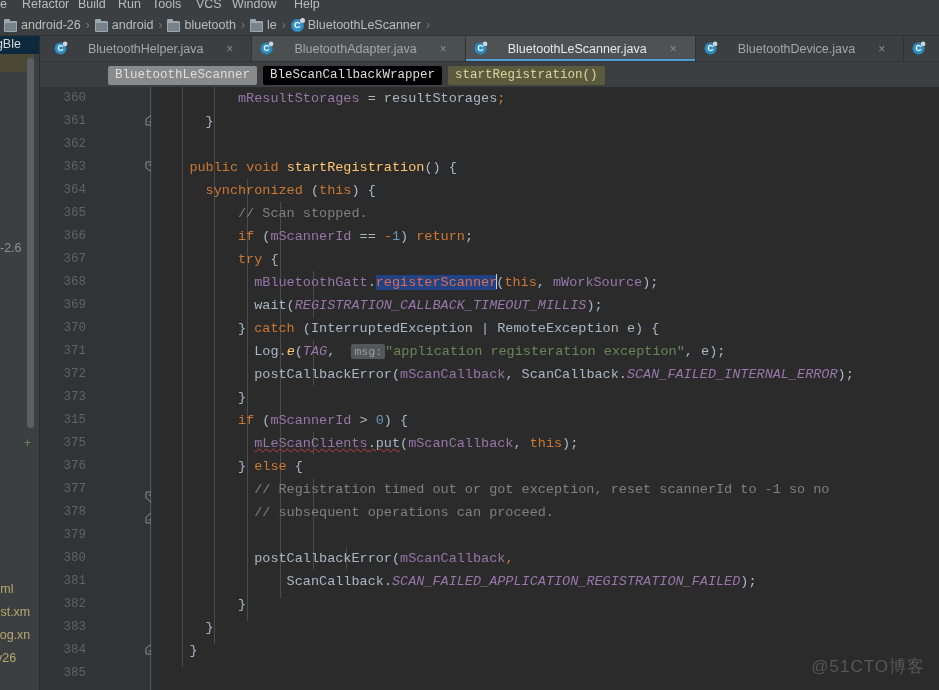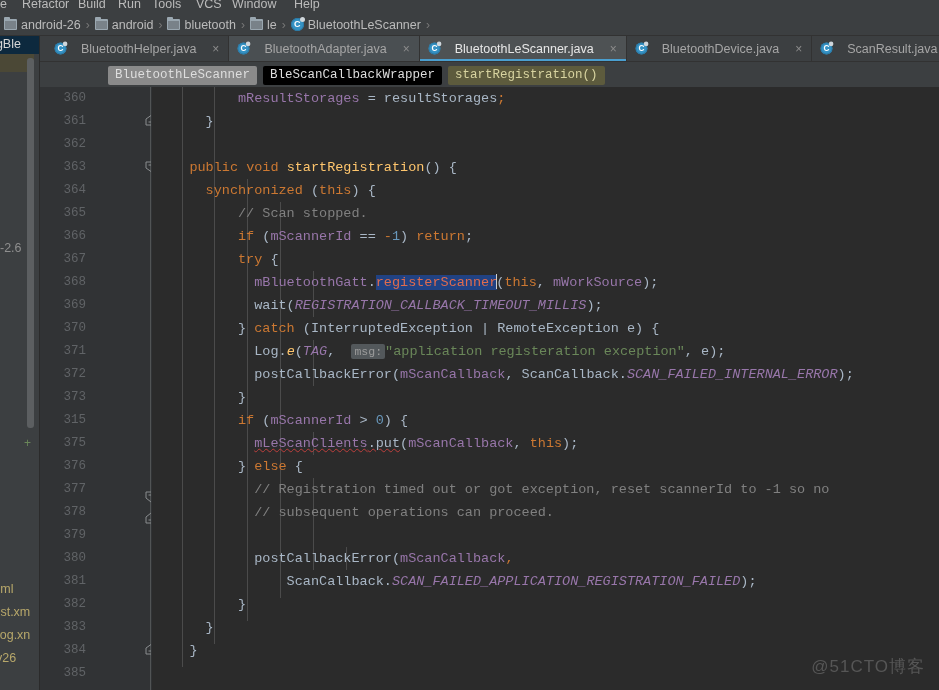--- a/index.html
+++ b/index.html
@@ -20,21 +20,21 @@
     position:absolute; top:-4px; font-size:12.5px; color:#bbbbbb;
     white-space:nowrap; line-height:16px;
   }
 
   
   #navbar{
     position:absolute; left:0; top:14px; width:939px; height:22px;
     background:#3c3f41; border-bottom:1px solid #323232;
     display:flex; align-items:center; padding-left:4px;
   }
-  .crumb{ display:flex; align-items:center; white-space:nowrap; }
+  .crumb{ display:flex; align-items:flex-end; white-space:nowrap; }
   .crumb .lbl{ font-size:12.5px; color:#bbbbbb; margin-left:4px; }
   .crumb-sep{ color:#777777; font-size:12px; margin:0 5px; }
   .ic-folder{
     width:13px; height:11px; position:relative; display:inline-block;
     background:#9aa7b0; border-radius:1px;
   }
   .ic-folder:before{
     content:""; position:absolute; left:0; top:-2px; width:6px; height:3px;
     background:#9aa7b0; border-radius:1px 1px 0 0;
   }
@@ -62,21 +62,21 @@
     position:absolute; left:0; top:36px; width:939px; height:26px;
     background:#3c3f41; display:flex; align-items:stretch;
     border-bottom:1px solid #323232;
   }
   #tab-actions{
     width:46px; display:flex; align-items:center; gap:4px;
     padding-left:4px; flex:0 0 46px;
   }
   .tb-ic{ color:#a9b7c6; font-size:11px; opacity:.85; line-height:1; }
   .tab{
-    display:flex; align-items:center; gap:14px; padding:0 9px 0 8px;
+    display:flex; align-items:center; gap:21px; padding:0 18px 0 8px;
     background:#3c3f41; color:#a6a6a6; font-size:12.5px;
     border-right:1px solid #323232; position:relative;
     white-space:nowrap; cursor:default;
   }
   .tab.inactive2{ background:#4a4f52; }
   .tab.active{
     background:#4e5254; color:#e8e8e8;
   }
   .tab.active:after{
     content:""; position:absolute; left:0; right:0; bottom:0; height:2px;

